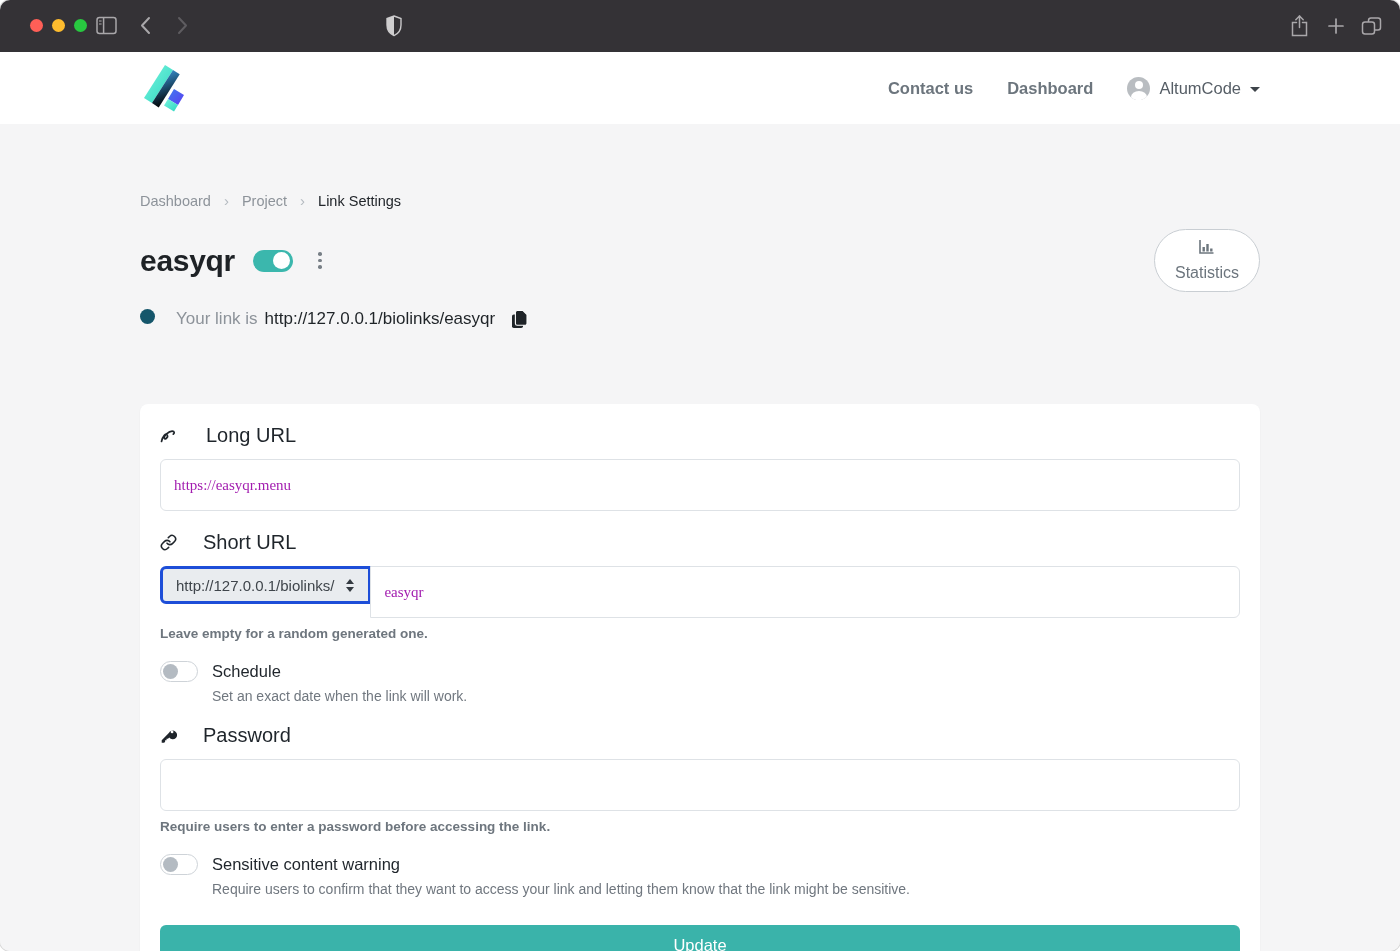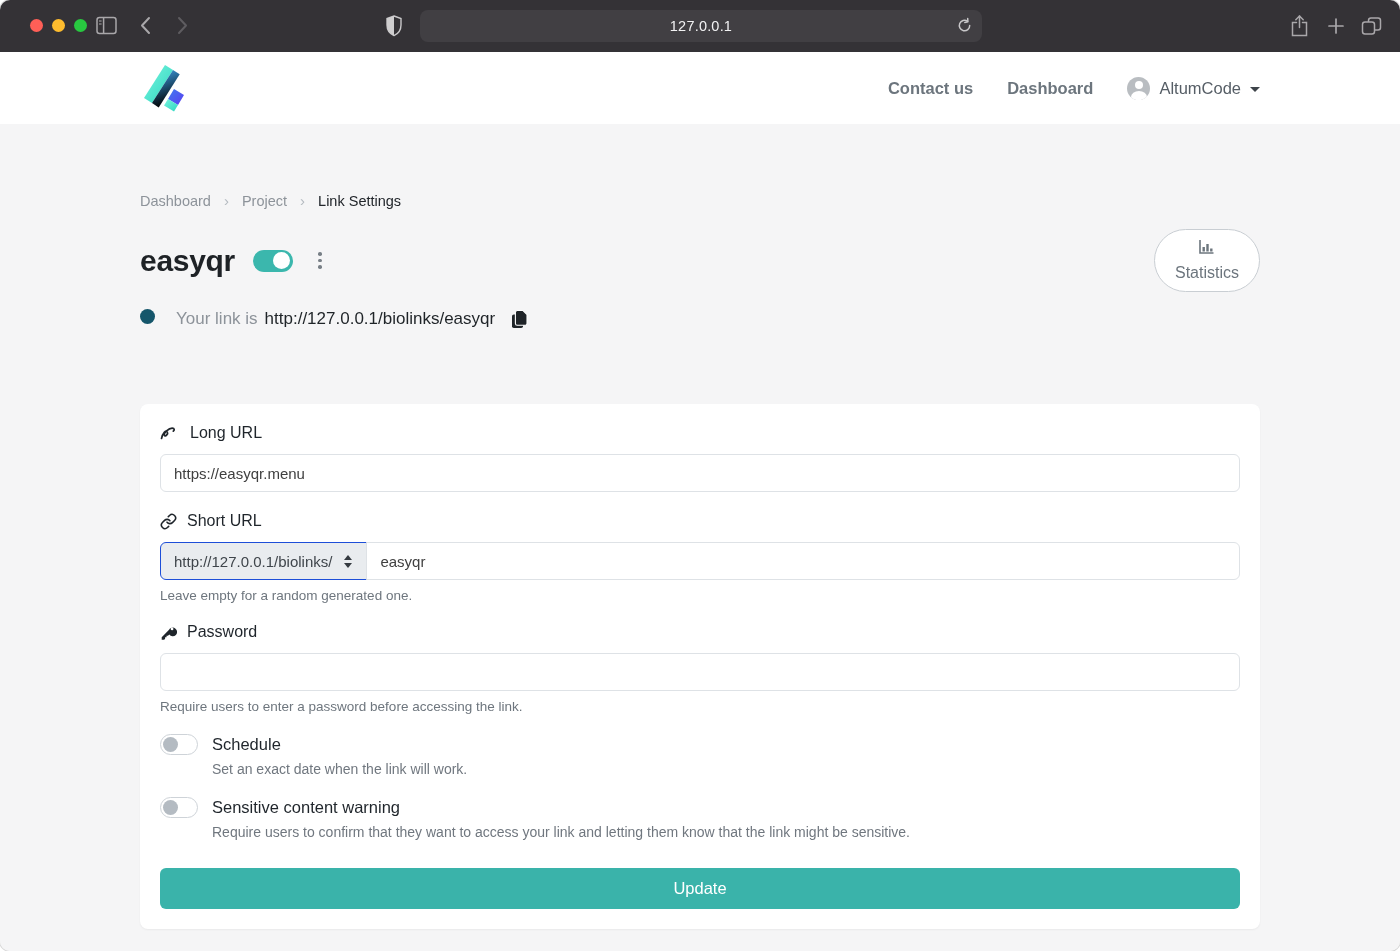--- a/index.html
+++ b/index.html
@@ -54,31 +54,31 @@
 
   .link-row { margin-top:17px; display:flex; font-size:17px; }
   .status-dot { width:15px; height:15px; border-radius:50%; background:#15566b; margin-right:21px; flex:0 0 auto; }
   .link-label { color:#8d939a; margin-right:7px; }
   .link-url { color:#1f2428; }
   .copy-btn { margin-left:15px; cursor:pointer; display:flex; }
 
   
   .card { margin-top:74px; background:#fff; border-radius:8px; padding:20px;
           box-shadow:0 1px 2px rgba(0,0,0,.05); }
-  .field-label { display:flex; align-items:center; gap:10px; font-size:16px; font-weight:500;
+  .field-label { display:flex; align-items:center; gap:26px; font-size:20px; font-weight:500;
                  color:#1f252b; margin-bottom:12px; }
-  .text-input { width:100%; height:38px; border:1px solid #dee2e6; border-radius:6px;
-                padding:0 13px; font-size:15px; color:#404040; outline:none; background:#fff;
-                font-family:Liberation Sans, sans-serif; }
+  .text-input { width:100%; height:52px; border:1px solid #dee2e6; border-radius:6px;
+                padding:0 13px; font-size:15px; color:#a21caf; outline:none; background:#fff;
+                font-family:Liberation Serif, serif; }
   .input-group { display:flex; }
   .ig-addon { display:flex; align-items:center; gap:11px; height:38px; padding:0 13px;
-              background:#e9ecef; border:1px solid #1d4ed8; border-radius:6px 0 0 6px;
+              background:#e9ecef; border:3px solid #1d4ed8; border-radius:6px 0 0 6px;
               font-size:15px; color:#3f454b; cursor:pointer; flex:0 0 auto; }
   .input-group .text-input { border-radius:0 6px 6px 0; margin-left:-1px; flex:1 1 auto; }
-  .helper { margin-top:8px; font-size:13.5px; color:#6e767e; }
+  .helper { margin-top:8px; font-size:13.5px; color:#6e767e;font-weight:bold; }
   .section { margin-top:20px; }
   .toggle-row { display:flex; align-items:center; gap:14px; }
   .toggle-label { font-size:16.5px; color:#1f252b; }
   .toggle-helper { margin-top:6px; margin-left:52px; font-size:14px; color:#70777f; }
   .submit-btn { margin-top:28px; width:100%; height:41px; background:#3ab3aa; border:none;
                 border-radius:6px; color:#fff; font-size:16.5px; cursor:pointer;
                 font-family:"Liberation Sans","DejaVu Sans",sans-serif; }
   svg { display:block; }
 </style>
 </head>
@@ -125,29 +125,20 @@
 
     <div class="chrome-btn" style="left:385px; top:14px;">
       <span>
         <svg width="18" height="24" viewBox="0 0 18 24">
             <path d="M9 2 L16 4.5 V11 C16 16.2 12.6 20 9 21.6 C5.4 20 2 16.2 2 11 V4.5 Z" fill="none" stroke="#c9c8ca" stroke-width="1.4"></path>
             <path d="M9 2 L2 4.5 V11 C2 16.2 5.4 20 9 21.6 Z" fill="#cfcecf"></path>
           </svg>
       </span>
     </div>
 
-    <div class="urlbar">
-      <span class="url-text">127.0.0.1</span>
-      <span class="refresh">
-        <svg width="17" height="17" viewBox="0 0 17 17">
-            <path d="M13.7 8.5 A5.2 5.2 0 1 1 11.5 4.3" fill="none" stroke="#c8c7c9" stroke-width="1.5" stroke-linecap="round"></path>
-            <path d="M11.7 1.6 L11.9 4.8 L8.8 5.4" fill="none" stroke="#c8c7c9" stroke-width="1.5" stroke-linecap="round" stroke-linejoin="round"></path>
-          </svg>
-      </span>
-    </div>
 
     <div class="chrome-btn" style="left:1290px; top:14px;">
       <span>
         <svg width="19" height="24" viewBox="0 0 19 24">
             <g fill="none" stroke="#a9a7aa" stroke-width="1.5" stroke-linecap="round">
               <path d="M6.5 8.5 H2.5 V21.5 H16.5 V8.5 H12.5"></path>
               <path d="M9.5 2 V13.5"></path>
               <path d="M9.5 2 L5.8 5.7 M9.5 2 L13.2 5.7"></path>
             </g>
           </svg>
@@ -290,48 +281,48 @@
                   <polygon points="5,14 9,9 1,9" fill="#343a40"></polygon>
                 </svg>
             </span>
           </span>
           <input class="text-input" type="text" value="easyqr" style="">
         </div>
         <div class="helper">Leave empty for a random generated one.</div>
       </div>
 
       <div class="section">
+        <div class="toggle-row">
+          <span class="switch off">
+              <span class="knob"></span>
+            </span>
+          <span class="toggle-label">Schedule</span>
+        </div>
+        <div class="toggle-helper">Set an exact date when the link will work.</div>
+      </div>
+
+      <div class="section">
         <div class="field-label">
           <span>
             <svg width="17" height="17" viewBox="0 0 20 20">
                 <path d="M10.4 7.2 L2 15.6 V18.4 H4.9 L6 17.3 V15.6 H7.7 V13.9 H9.4 L10.9 12.4 A5.1 5.1 0 1 0 10.4 7.2 Z" fill="#1f252b"></path>
                 <circle cx="14.2" cy="5.8" r="1.6" fill="#fff"></circle>
               </svg>
           </span>
           <span>Password</span>
         </div>
         <input class="text-input" type="text" value="" style="">
         <div class="helper">Require users to enter a password before accessing the link.</div>
       </div>
 
       <div class="section">
         <div class="toggle-row">
           <span class="switch off">
               <span class="knob"></span>
             </span>
-          <span class="toggle-label">Schedule</span>
-        </div>
-        <div class="toggle-helper">Set an exact date when the link will work.</div>
-      </div>
-
-      <div class="section">
-        <div class="toggle-row">
-          <span class="switch off">
-              <span class="knob"></span>
-            </span>
           <span class="toggle-label">Sensitive content warning</span>
         </div>
         <div class="toggle-helper">Require users to confirm that they want to access your link and letting them know that the link might be sensitive.</div>
       </div>
 
       <button class="submit-btn">Update</button>
     </div>
 
   </div>
 </div>

